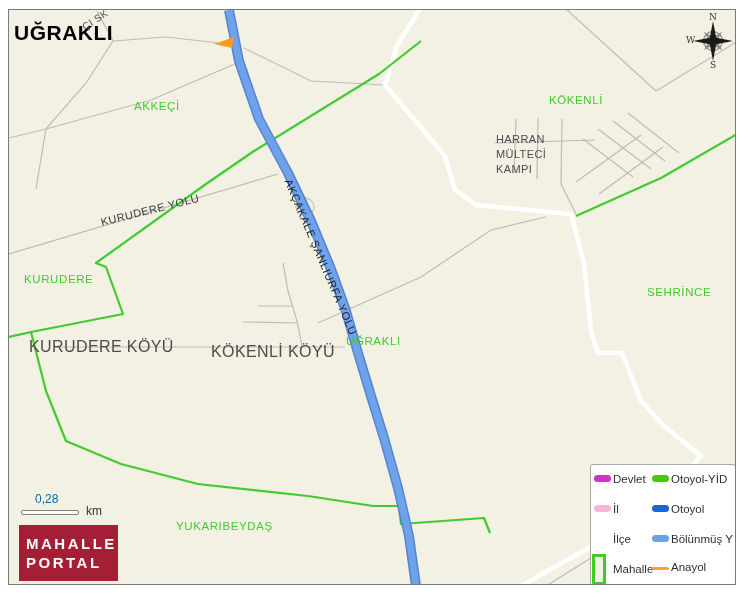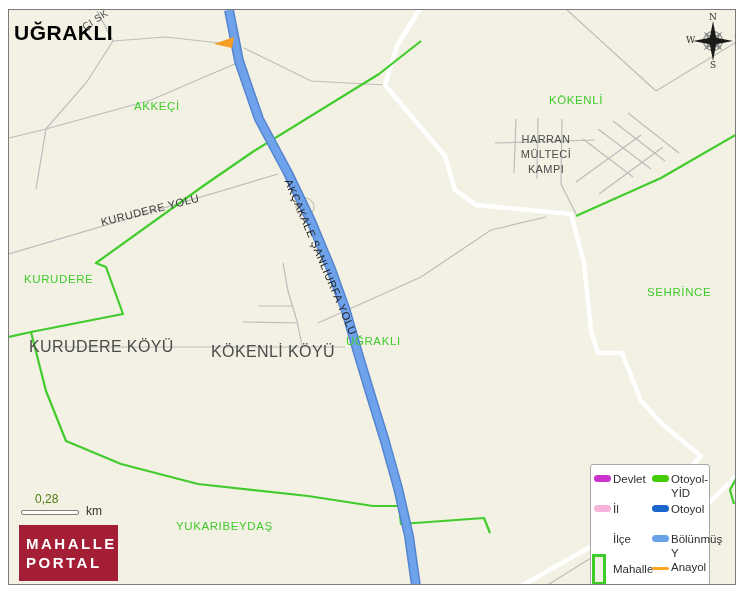--- a/index.html
+++ b/index.html
@@ -11,43 +11,43 @@
 
   .lbl { position:absolute; white-space:nowrap; }
   .region { color:#41cb2c; font-size:11.5px; letter-spacing:0.6px; }
   .place  { color:#4c4c4c; font-size:16px; letter-spacing:0.4px; }
   .roadlbl{ color:#3a3a3a; font-size:11px; letter-spacing:0.5px; }
 
   .title-block { position:absolute; left:5px; top:11px; }
   .title-main { font-size:21px; font-weight:bold; color:#000; letter-spacing:0.5px; }
   .title-sub  { font-size:20px; color:#1d1d1d; margin-top:3px; }
 
-  .harran { position:absolute; left:487px; top:122px; width:100px; text-align:center;
+  .harran { position:absolute; left:487px; top:122px; width:100px; 
             color:#4c4c4c; font-size:11px; line-height:15px; letter-spacing:0.4px; }
 
   .blue-road-label { position:absolute; left:222px; top:241px; width:180px; text-align:center;
             transform:rotate(67deg); transform-origin:center; color:#222; font-size:11px; letter-spacing:0.6px; }
   .kurudere-yolu { transform:rotate(-14deg); transform-origin:left center; }
   .sk-label { transform:rotate(-33deg); transform-origin:left center; font-size:10px; color:#4c4c4c; }
 
   .compass { position:absolute; left:677px; top:2px; width:54px; height:58px; }
   .compass .pt { position:absolute; font-family:"DejaVu Serif", serif; font-size:9px; color:#333; }
   .compass .n { left:23px; top:0; }   .compass .s { left:24px; top:48px; }
   .compass .e { left:48px; top:23px; } .compass .w { left:0px;  top:23px; }
 
-  .scale-value { position:absolute; left:26px; top:482px; font-size:12px; color:#4d7c0f; }
+  .scale-value { position:absolute; left:26px; top:482px; font-size:12px; color:#0369a1; }
   .scale-bar   { position:absolute; left:12px; top:500px; width:58px; height:5px;
                  background:#fdfdf6; border:1px solid #828282; border-radius:2px; }
   .scale-unit  { position:absolute; left:77px; top:494px; font-size:12px; color:#333; }
 
   .logo { position:absolute; left:10px; top:515px; width:99px; height:56px; background:#a41e35;
           color:#fff; font-weight:bold; font-size:15px; letter-spacing:2.5px;
           padding:9px 0 0 7px; line-height:19px; }
 
-  .legend { position:absolute; left:581px; top:454px; width:120px; height:122px;
+  .legend { position:absolute; left:581px; top:454px; width:146px; height:122px;
             background:#ffffff; border:1px solid #a8a8a8; border-radius:3px; font-size:11.5px; color:#2e2e2e; }
   .legend .row { position:absolute; height:14px; line-height:14px; }
   .sw { position:absolute; width:17px; height:7px; border-radius:4px; }
   .sw-devlet { background:#cc33cc; }
   .sw-il     { background:#f7b3dc; }
   .sw-ilce   { background:#ffffff; }
   .sw-oyid   { background:#44cc00; }
   .sw-otoyol { background:#1a66cc; }
   .sw-bolunmus { background:#6ba1e8; }
   .sw-anayol { background:#ffa41e; height:3px; border-radius:2px; }

